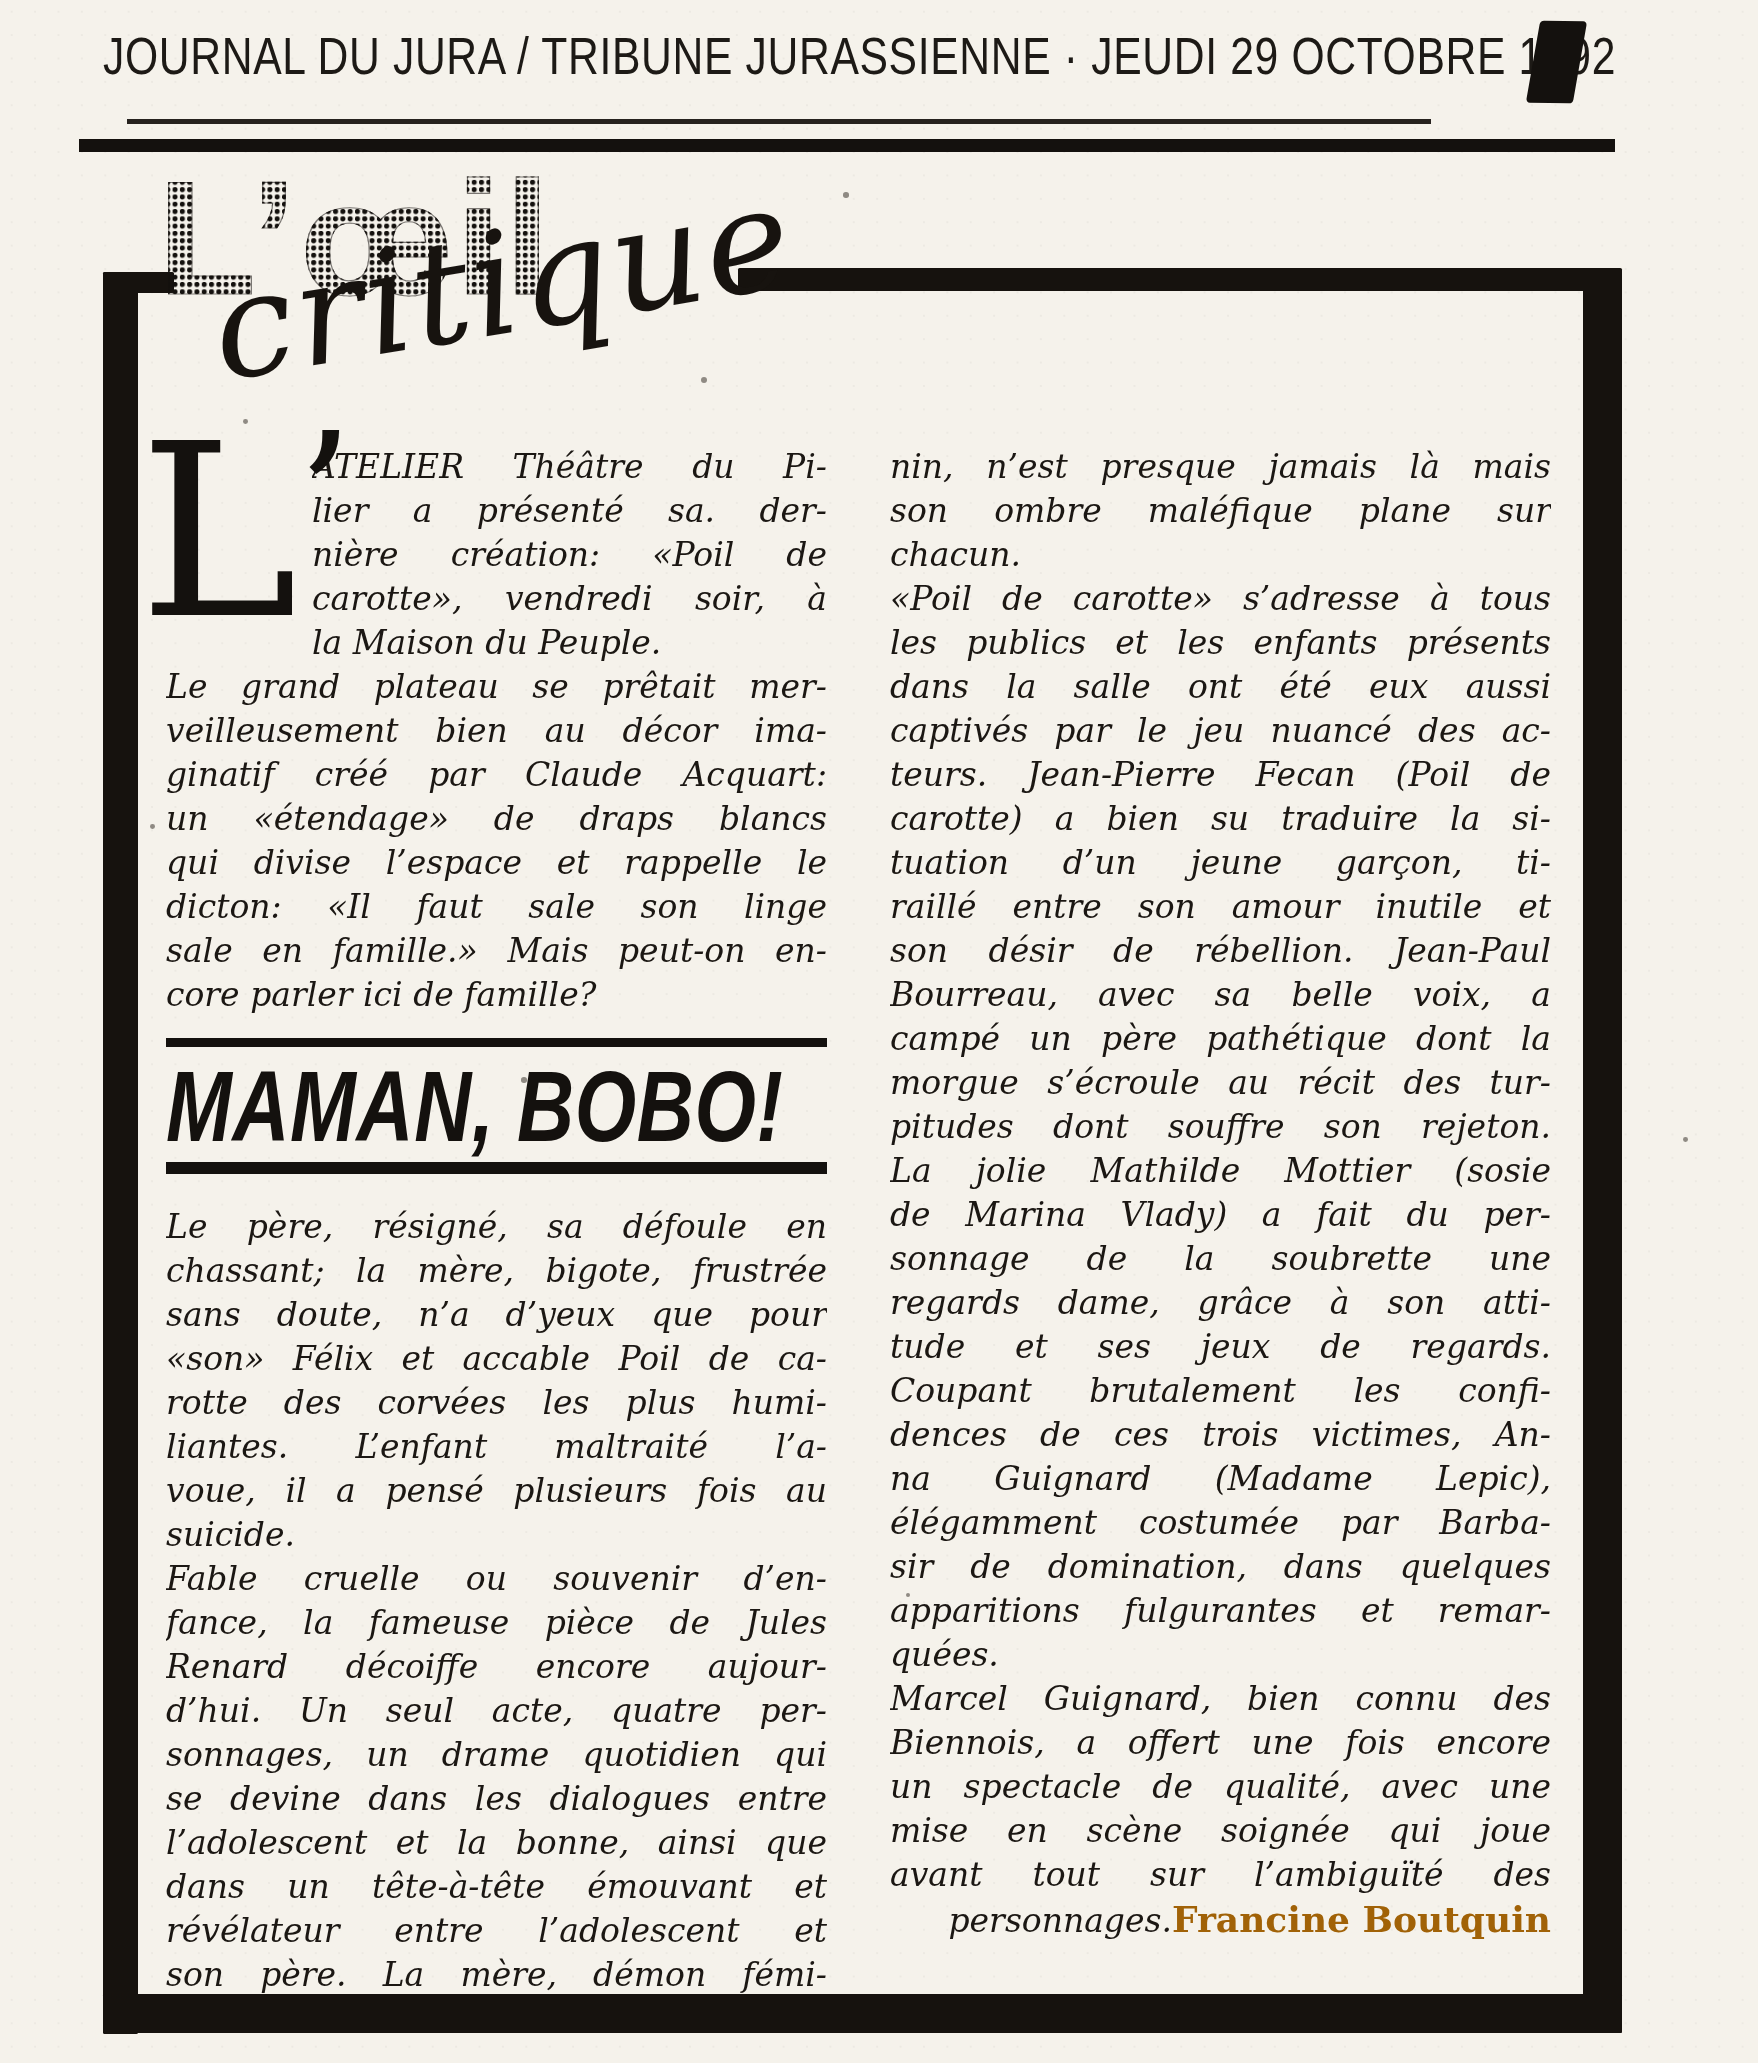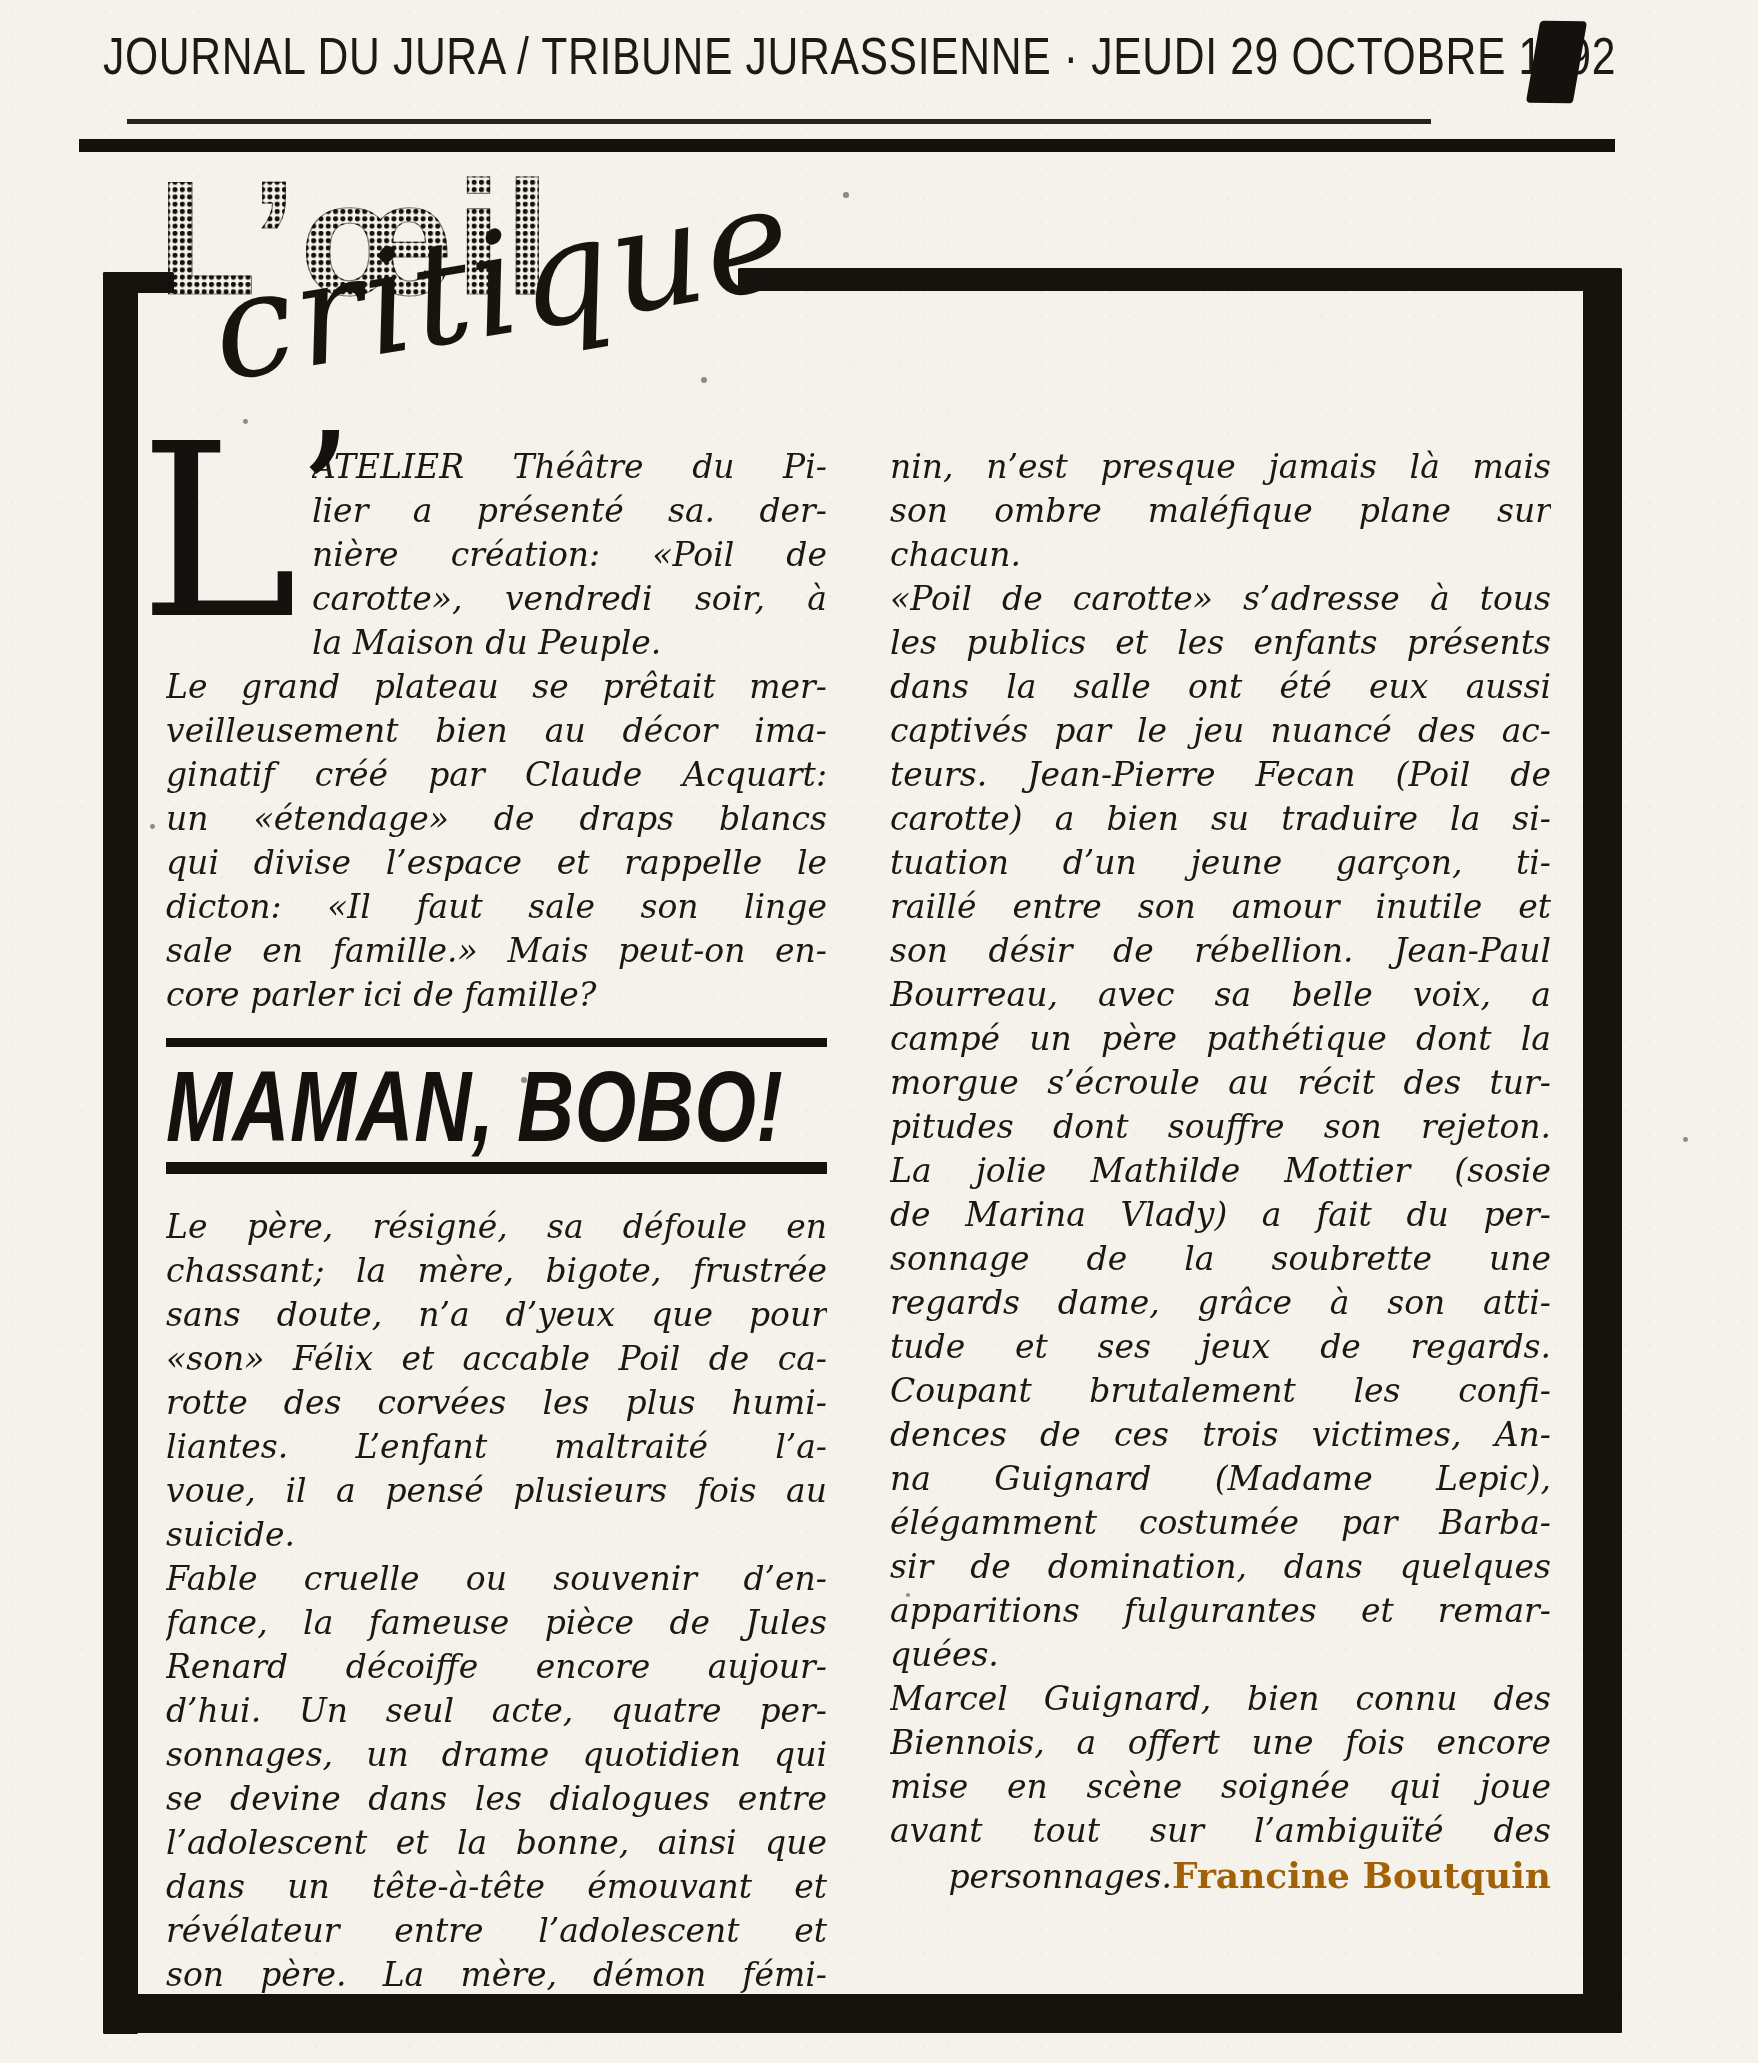--- a/index.html
+++ b/index.html
@@ -209,20 +209,21 @@
           <div class="line">dences de ces trois victimes, An-</div>
           <div class="line">na Guignard (Madame Lepic),</div>
           <div class="line">élégamment costumée par Barba-</div>
           <div class="line">sir de domination, dans quelques</div>
           <div class="line">apparitions fulgurantes et remar-</div>
           <div class="line nojust">quées.</div>
         </div>
       <div class="para">
           <div class="line">Marcel Guignard, bien connu des</div>
           <div class="line">Biennois, a offert une fois encore</div>
+          <div class="line">un spectacle de qualité, avec une</div>
           <div class="line">mise en scène soignée qui joue</div>
           <div class="line">avant tout sur l’ambiguïté des</div>
         </div>
       <div class="final-line">
         <span>personnages.</span>
         <span class="byline">Francine Boutquin</span>
       </div>
     </section>
 
   </main>

